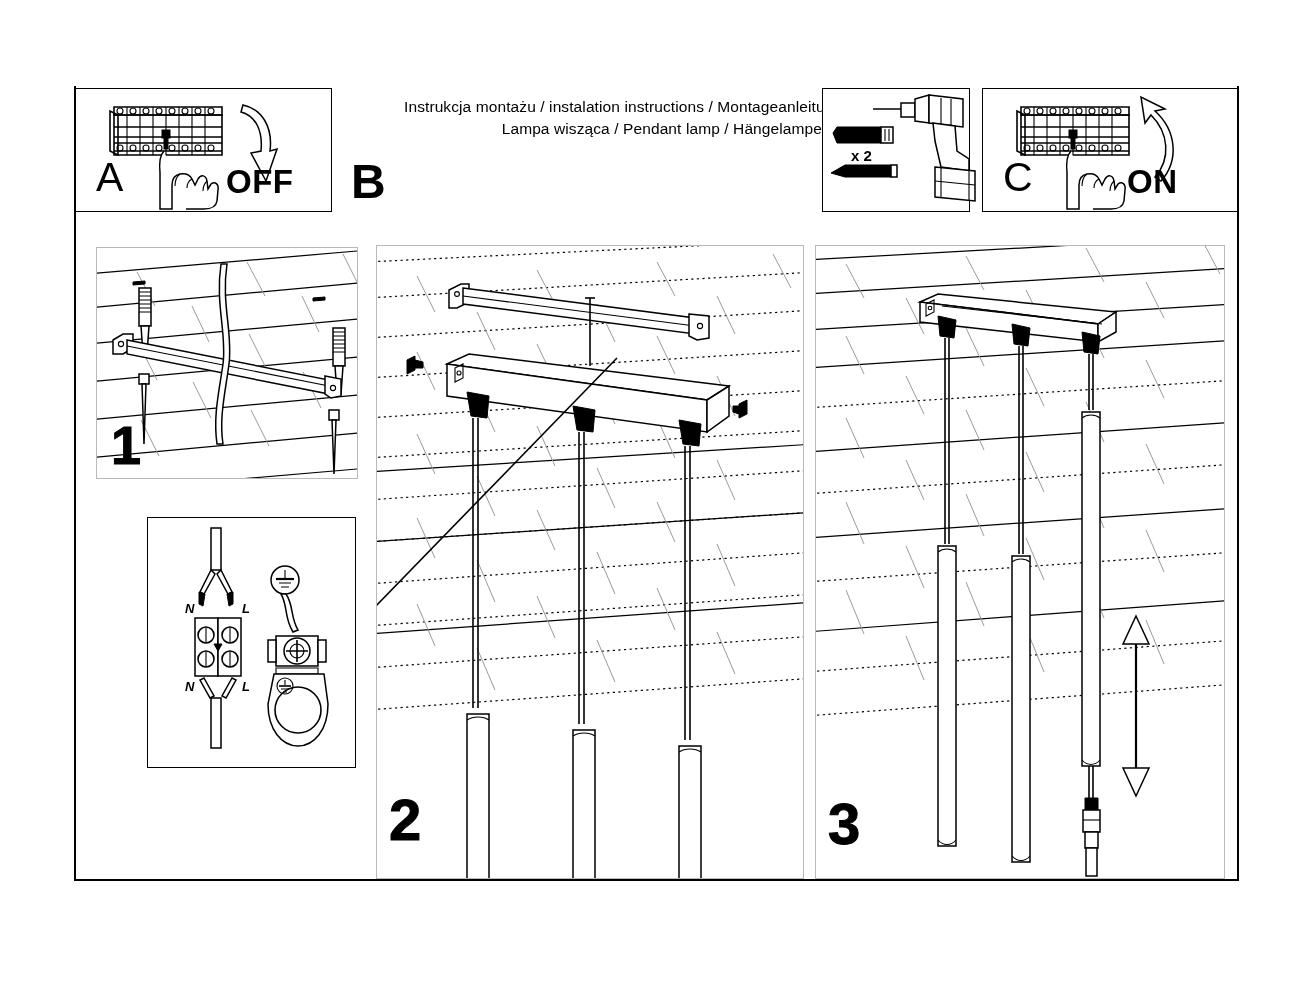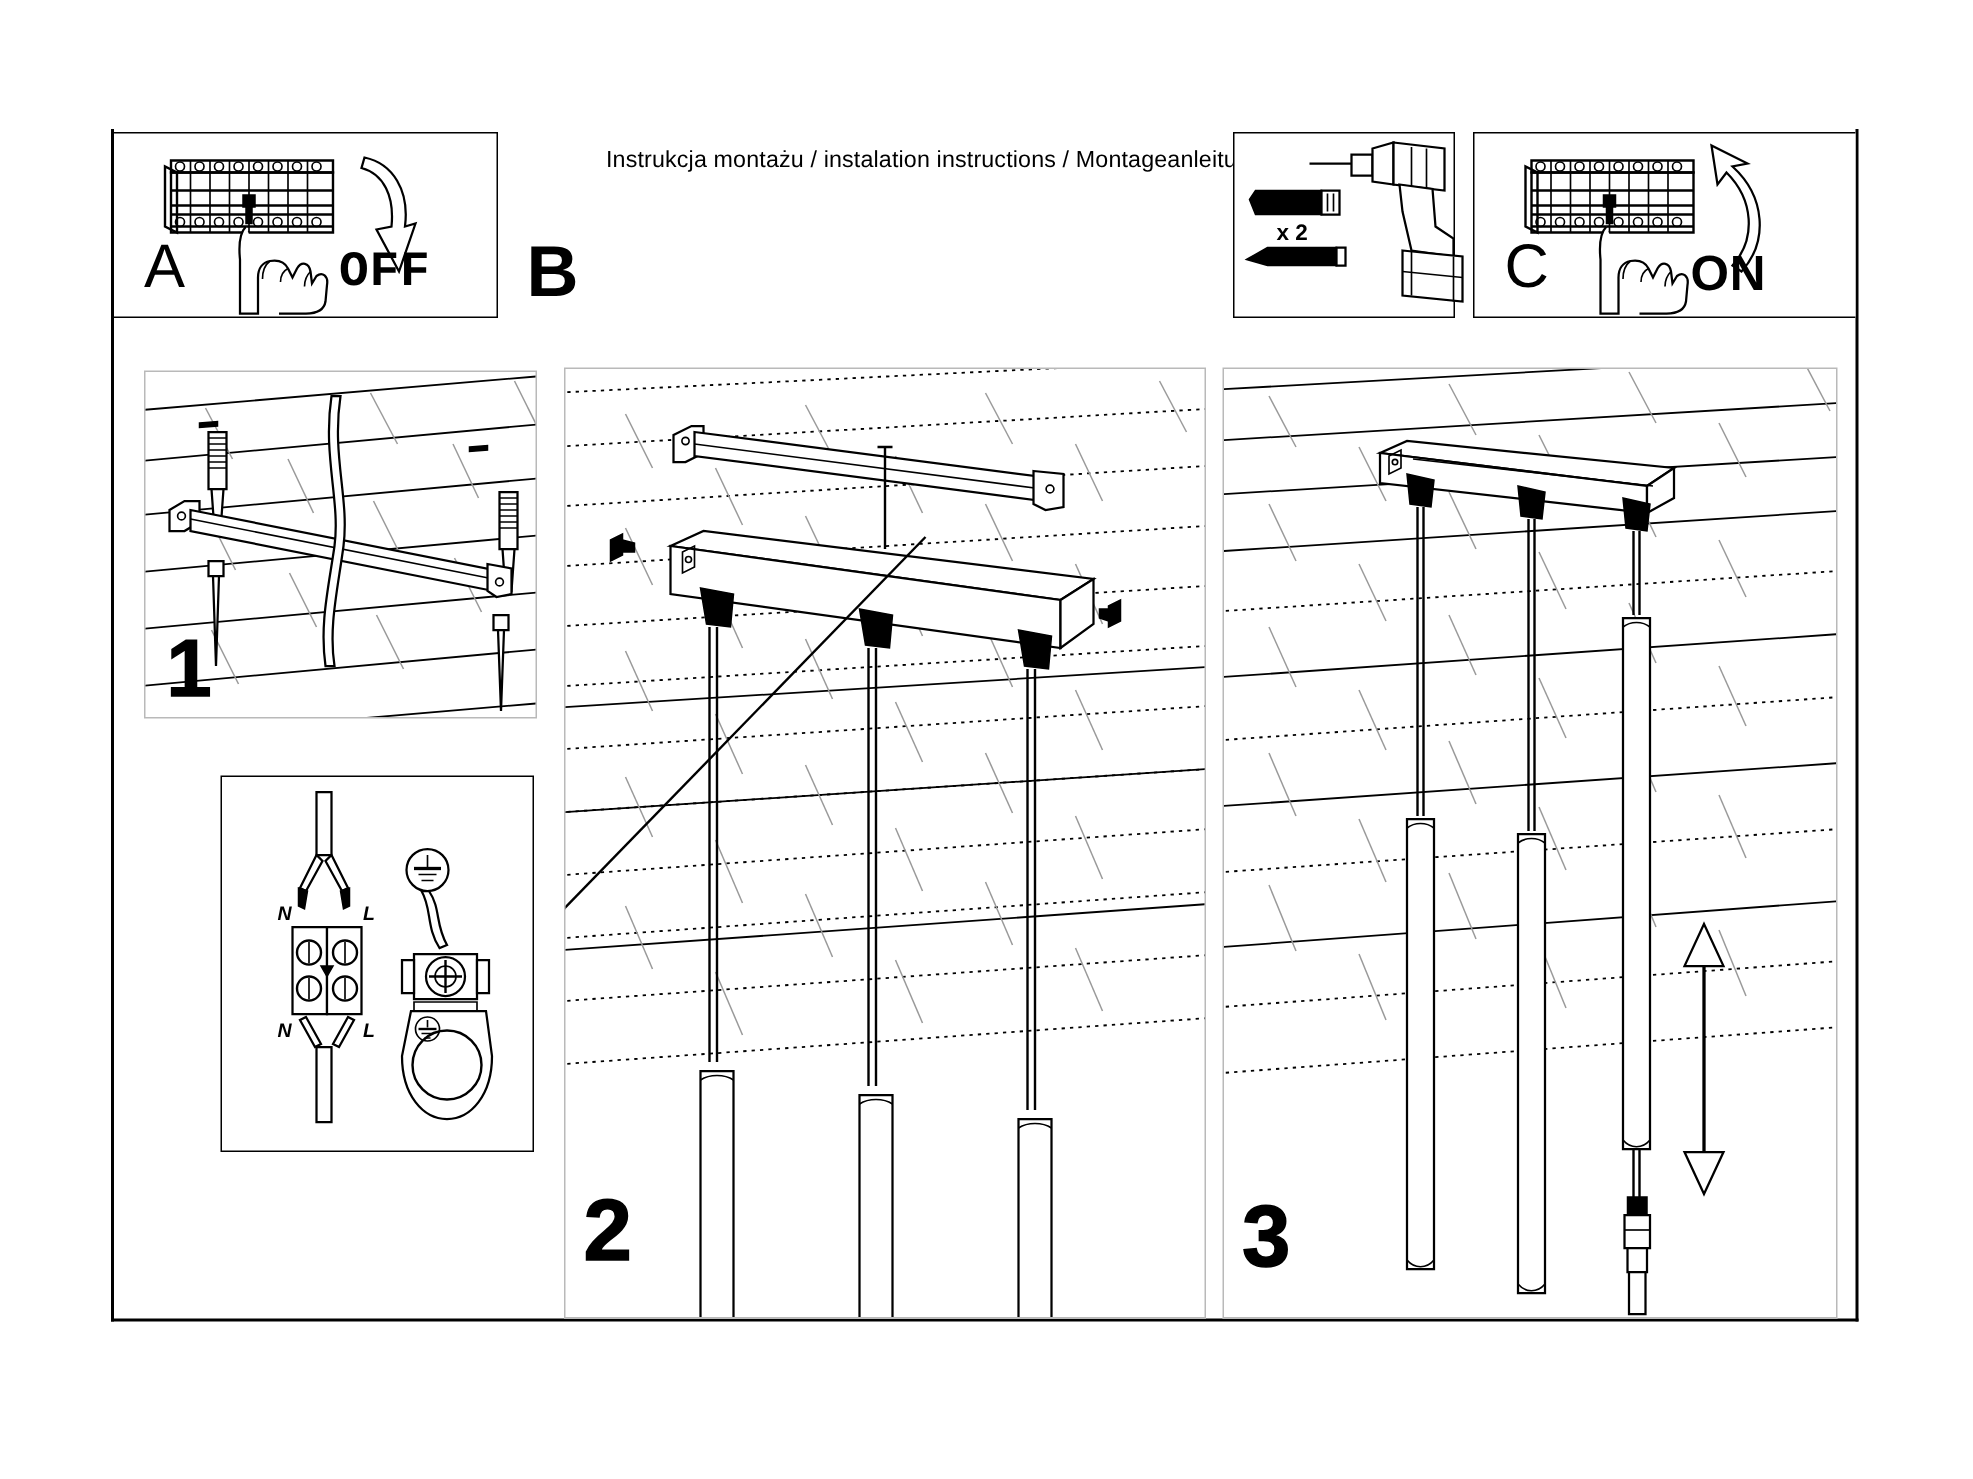--- a/index.html
+++ b/index.html
@@ -97,27 +97,28 @@
         <path class="ln-t" d="M116 90 C112 92 111 95 111 99"></path>
         <path class="ln-t" d="M131 92 C128 95 127 98 127 102"></path>
       </g>
 
       <g>
         <path class="fillw" d="M167 16 C186 20 197 38 194 62 L201 60 L190 92 L175 64 L185 62
                                C187 42 180 27 165 23 Z"></path>
       </g>
     </svg>
     <div class="step-letter" style="left:20px;top:68px;">A</div>
-    <div class="onoff" style="left:150px;top:74px;font-family:Liberation Mono, monospace;">OFF</div>
+    <div class="onoff" style="left:150px;top:74px;">OFF</div>
   </div>
 
   <div class="step-letter bold" style="left:351px;top:158px;font-size:48px;">B</div>
 
   <div class="title-block" style="left:404px;top:96px;width:418px;">
     <div class="title-line">Instrukcja montażu / instalation instructions / Montageanleitung</div>
+    <div class="title-line">Lampa wisząca / Pendant lamp / Hängelampe</div>
   </div>
 
   <div class="panel" style="left:822px;top:88px;width:148px;height:124px;">
     <svg width="160" height="124" viewBox="0 0 160 124">
 
       <g>
         <path class="fillk" d="M10 44 L14 38 L58 38 L58 54 L14 54 Z"></path>
         <path class="fillw" d="M58 38 L70 38 L70 54 L58 54 Z"></path>
         <path class="ln-t" d="M18 39 L18 53 M24 39 L24 53 M30 39 L30 53 M36 39 L36 53 M42 39 L42 53 M48 39 L48 53"></path>
         <path class="ln-t" d="M62 40 L62 52 M66 40 L66 52"></path>

